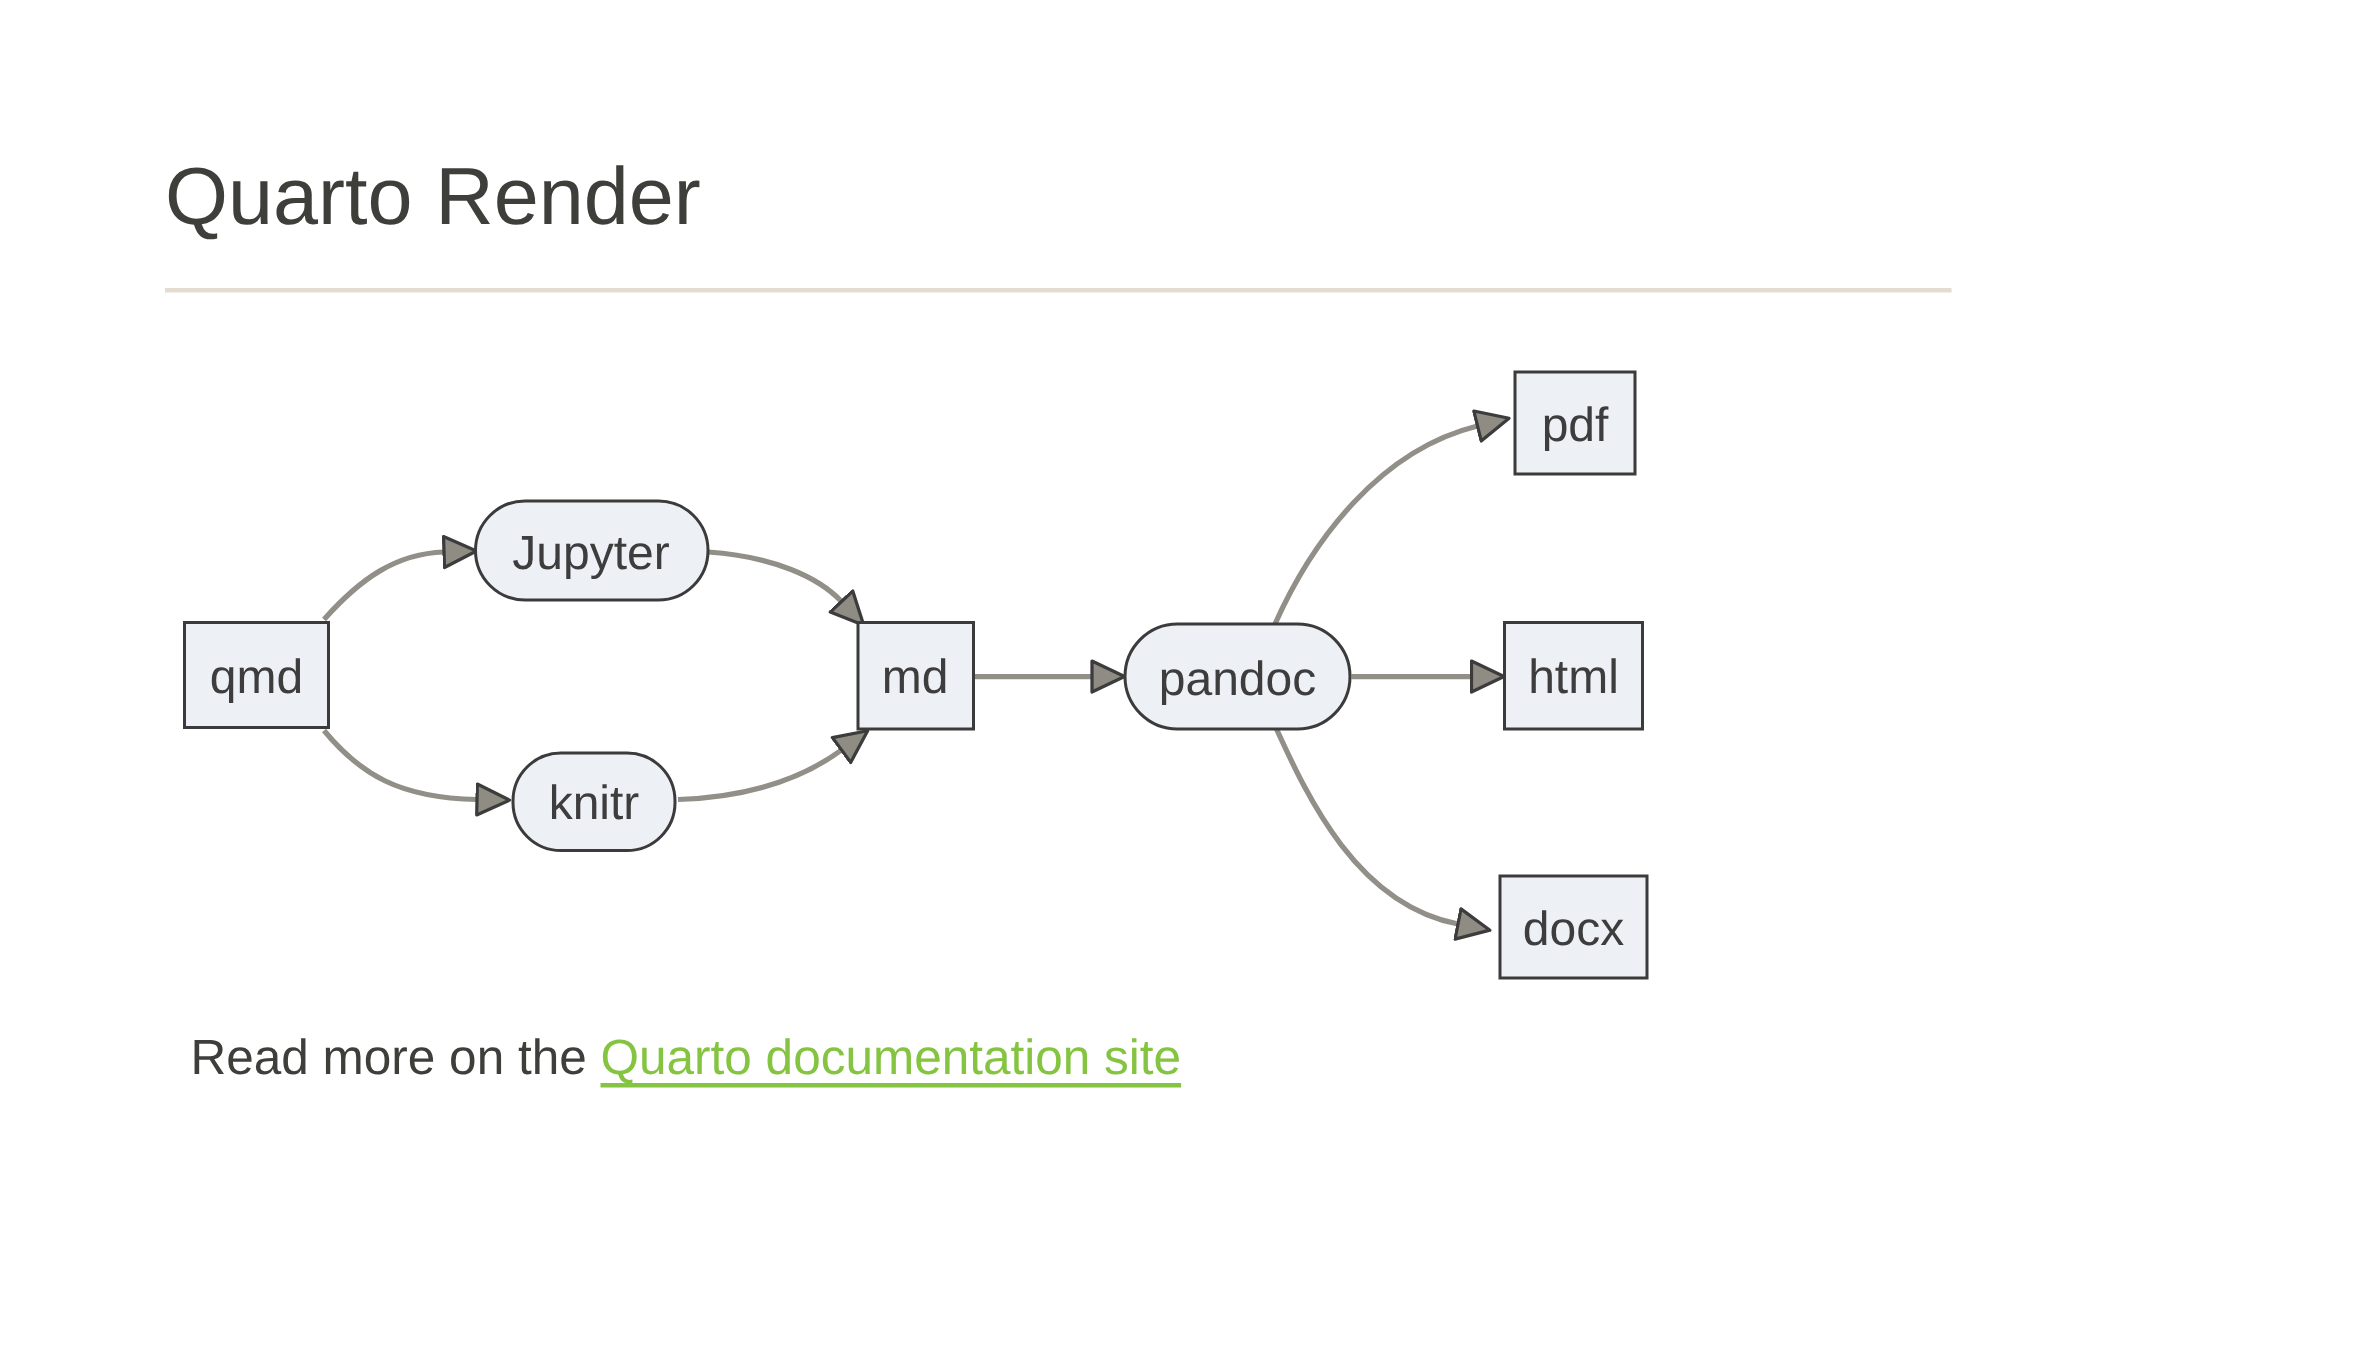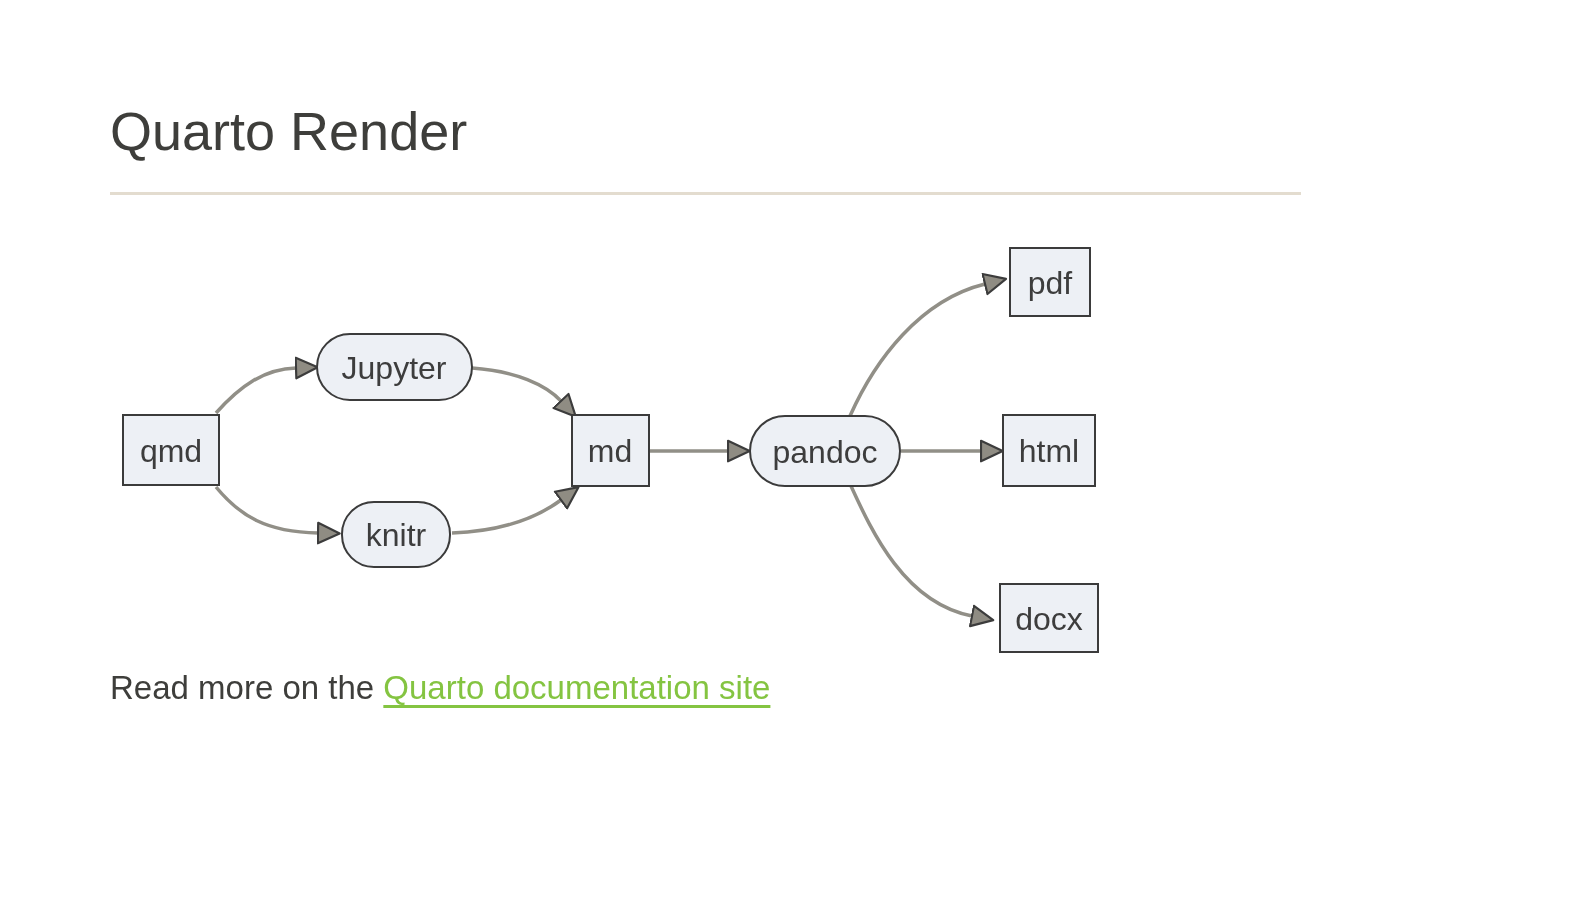--- a/index.html
+++ b/index.html
@@ -57,21 +57,21 @@
     fill: #3d3d3d;
     font-family: "Liberation Sans", sans-serif;
     font-size: 32px;
     text-anchor: middle;
     dominant-baseline: central;
   }
   .read-more {
     position: absolute;
     left: 110px;
     top: 666px;
-    margin: 0;
+    margin: 17px;
     font-size: 33px;
     line-height: 1.35;
     color: #3e3e3b;
   }
   .read-more a {
     color: #84c441;
     text-decoration: underline;
     text-decoration-thickness: 3px;
     text-underline-offset: 6px;
     cursor: pointer;

